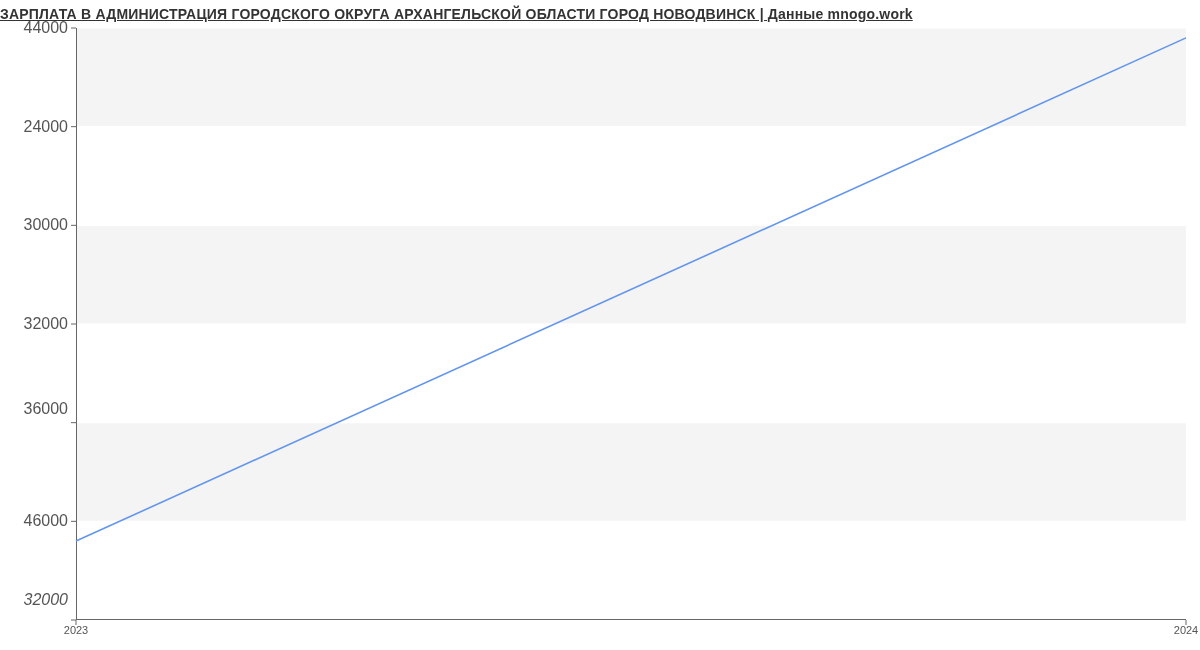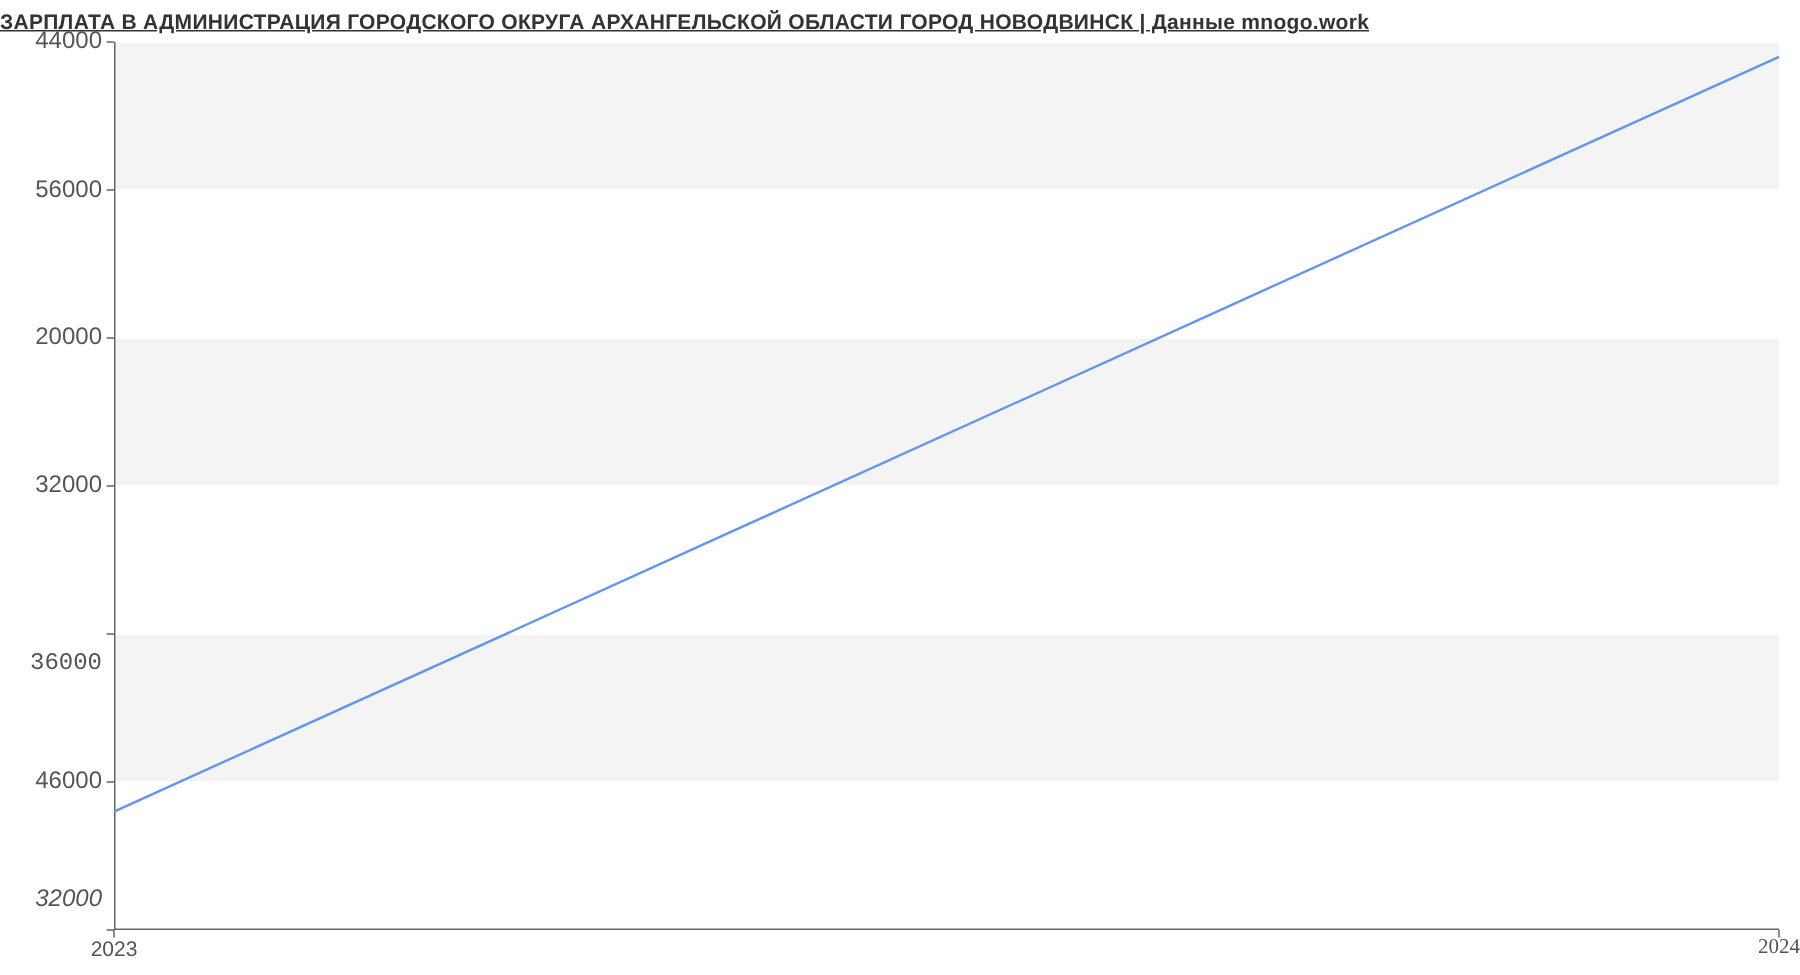--- a/index.html
+++ b/index.html
@@ -44,21 +44,21 @@
     right: 1132px; 
     font-size: 16px;
     color: #555;
     transform: translateY(-50%);
     text-align: right;
     width: 60px;
   }
   .x-tick-label {
     position: absolute;
     top: 624px;
-    font-size: 14px;
+    font-size: 11px;
     color: #555;
     transform: translateX(-50%);
   }
 </style>
 </head>
 <body>
 
 <div class="chart-wrap">
   <div class="title">ЗАРПЛАТА В АДМИНИСТРАЦИЯ ГОРОДСКОГО ОКРУГА АРХАНГЕЛЬСКОЙ ОБЛАСТИ ГОРОД НОВОДВИНСК | Данные mnogo.work</div>
   <div class="plot">
@@ -86,21 +86,21 @@
         <line x1="-5" x2="0" y1="98.66666666666663" y2="98.66666666666663" stroke="#666" stroke-width="1"></line>
         <line x1="-5" x2="0" y1="0" y2="0" stroke="#666" stroke-width="1"></line>
         <line x1="0" x2="0" y1="592" y2="597" stroke="#666" stroke-width="1"></line>
         <line x1="1110" x2="1110" y1="592" y2="597" stroke="#666" stroke-width="1"></line>
         <polyline points="0,513.0666666666666 1110,9.866666666666674" fill="none" stroke="#6495ed" stroke-width="1.6"></polyline>
       </svg>
   </div>
   <div id="axis-labels">
       <div class="y-tick-label" style="top: 600px; font-style: italic;">32000</div>
       <div class="y-tick-label" style="top: 521.333px;">46000</div>
-      <div class="y-tick-label" style="top: 442px; font-family: Liberation Mono, monospace;">36000</div>
+      <div class="y-tick-label" style="top: 409px;">36000</div>
       <div class="y-tick-label" style="top: 324px;">32000</div>
-      <div class="y-tick-label" style="top: 225.333px;">20000</div>
-      <div class="y-tick-label" style="top: 126.667px;">56000</div>
+      <div class="y-tick-label" style="top: 225.333px;">30000</div>
+      <div class="y-tick-label" style="top: 126.667px;">24000</div>
       <div class="y-tick-label" style="top: 28px;">44000</div>
       <div class="x-tick-label" style="left: 76px;">2023</div>
-      <div class="x-tick-label" style="left: 1186px; font-family: Liberation Serif, serif;">2024</div>
+      <div class="x-tick-label" style="left: 1186px;">2024</div>
     </div>
 </div>
 
 </body></html>

